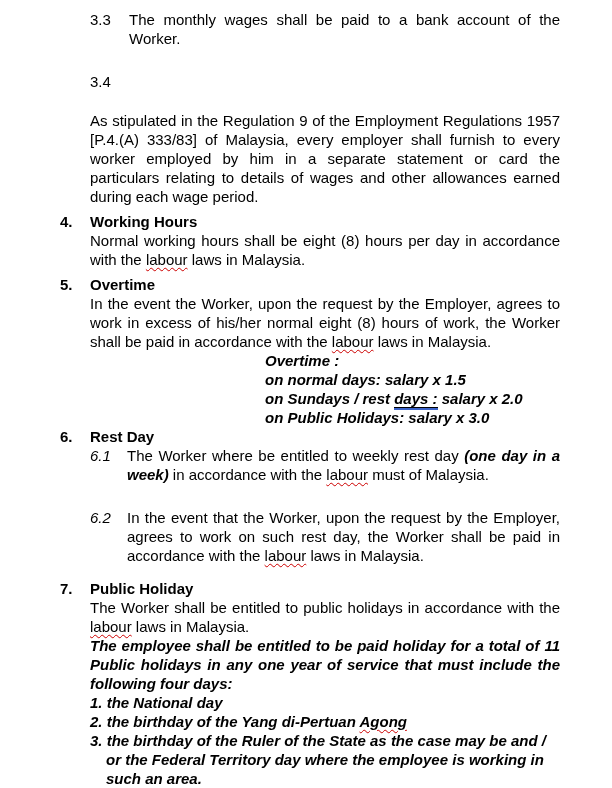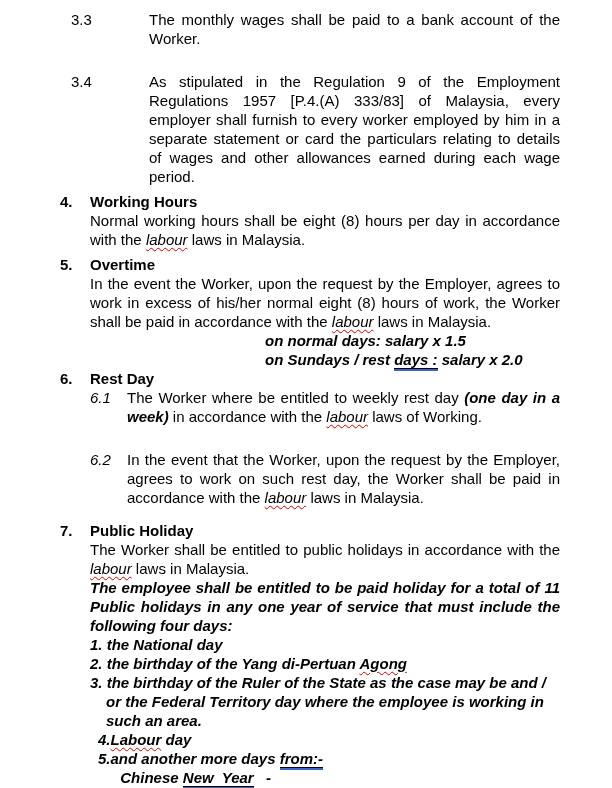--- a/index.html
+++ b/index.html
@@ -11,50 +11,49 @@
     padding: 10px 52px 0 60px;
     background: #ffffff;
     font-family: "Liberation Sans", sans-serif;
     font-size: 15px;
     line-height: 19px;
     color: #000000;
     overflow: hidden;
   }
   .just { text-align: justify; }
   
-  .sub-item { display: flex; margin-left: 11px; gap: 39px; }
+  .sub-item { display: flex; margin-left: 30px; }
   .sub-num  { flex: 0 0 39px; }
   .sub-body { flex: 1; }
   
   .section  { display: flex; }
   .sec-num  { flex: 0 0 30px; font-weight: bold; }
   .sec-body { flex: 1; }
   .sec-title{ font-weight: bold; }
   
   .sub2     { display: flex; }
   .sub2-num { flex: 0 0 37px; font-style: italic; }
   .sub2-body{ flex: 1; }
   .bi { font-weight: bold; font-style: italic; }
   
   .sp {
     text-decoration: underline;
     text-decoration-style: wavy;
     text-decoration-color: #cc0000;
     text-decoration-thickness: 1px;
     text-underline-offset: 2px;
-    font-style: italic;
   }
   
   .dul {
     border-bottom: 1.5px solid #000000;
     box-shadow: 0 2px 0 0 #3a62c8;
   }
   .keepsp { white-space: pre-wrap; }
   
-  .g-c34 { margin-top: 24px; }
+  .g-c34 { margin-top: 24px; flex-direction: column; }
   .g-s4  { margin-top: 6px; }
   .g-s5  { margin-top: 6px; }
   .g-s6  { margin-top: 0; }
   .g-62  { margin-top: 24px; }
   .g-s7  { margin-top: 14px; }
   
   .ot-block { margin-left: 175px; }
   
   .note-item3 { padding-left: 16px; text-indent: -16px; }
   .note-indent { margin-left: 8px; }
@@ -86,34 +85,36 @@
     </div>
   </div>
 
   <div class="section g-s5">
     <div class="sec-num">5.</div>
     <div class="sec-body">
       <div class="sec-title">Overtime</div>
       <div class="just"><span>In the event the Worker, upon the request by the Employer, agrees to work in excess of his/her normal eight (8) hours of work, the Worker shall be paid in accordance with the </span><span class="sp">labour</span><span> laws in Malaysia.</span></div>
 
       <div class="ot-block bi">
+        <div>Overtime :</div>
         <div>on normal days: salary x 1.5</div>
         <div><span>on Sundays / rest </span><span class="dul">days :</span><span> salary x 2.0</span></div>
+        <div>on Public Holidays: salary x 3.0</div>
       </div>
     </div>
   </div>
 
   <div class="section g-s6">
     <div class="sec-num">6.</div>
     <div class="sec-body">
       <div class="sec-title">Rest Day</div>
 
       <div class="sub2">
         <div class="sub2-num">6.1</div>
-        <div class="sub2-body just"><span>The Worker where be entitled to weekly rest day </span><span class="bi">(one day in a week)</span><span> in accordance with the </span><span class="sp">labour</span><span> laws of Working.</span></div>
+        <div class="sub2-body just"><span>The Worker where be entitled to weekly rest day </span><span class="bi">(one day in a week)</span><span> in accordance with the </span><span class="sp">labour</span><span> must of Malaysia.</span></div>
       </div>
 
       <div class="sub2 g-62">
         <div class="sub2-num">6.2</div>
         <div class="sub2-body just"><span>In the event that the Worker, upon the request by the Employer, agrees to work on such rest day, the Worker shall be paid in accordance with the </span><span class="sp">labour</span><span> laws in Malaysia.</span></div>
       </div>
     </div>
   </div>
 
   <div class="section g-s7">

